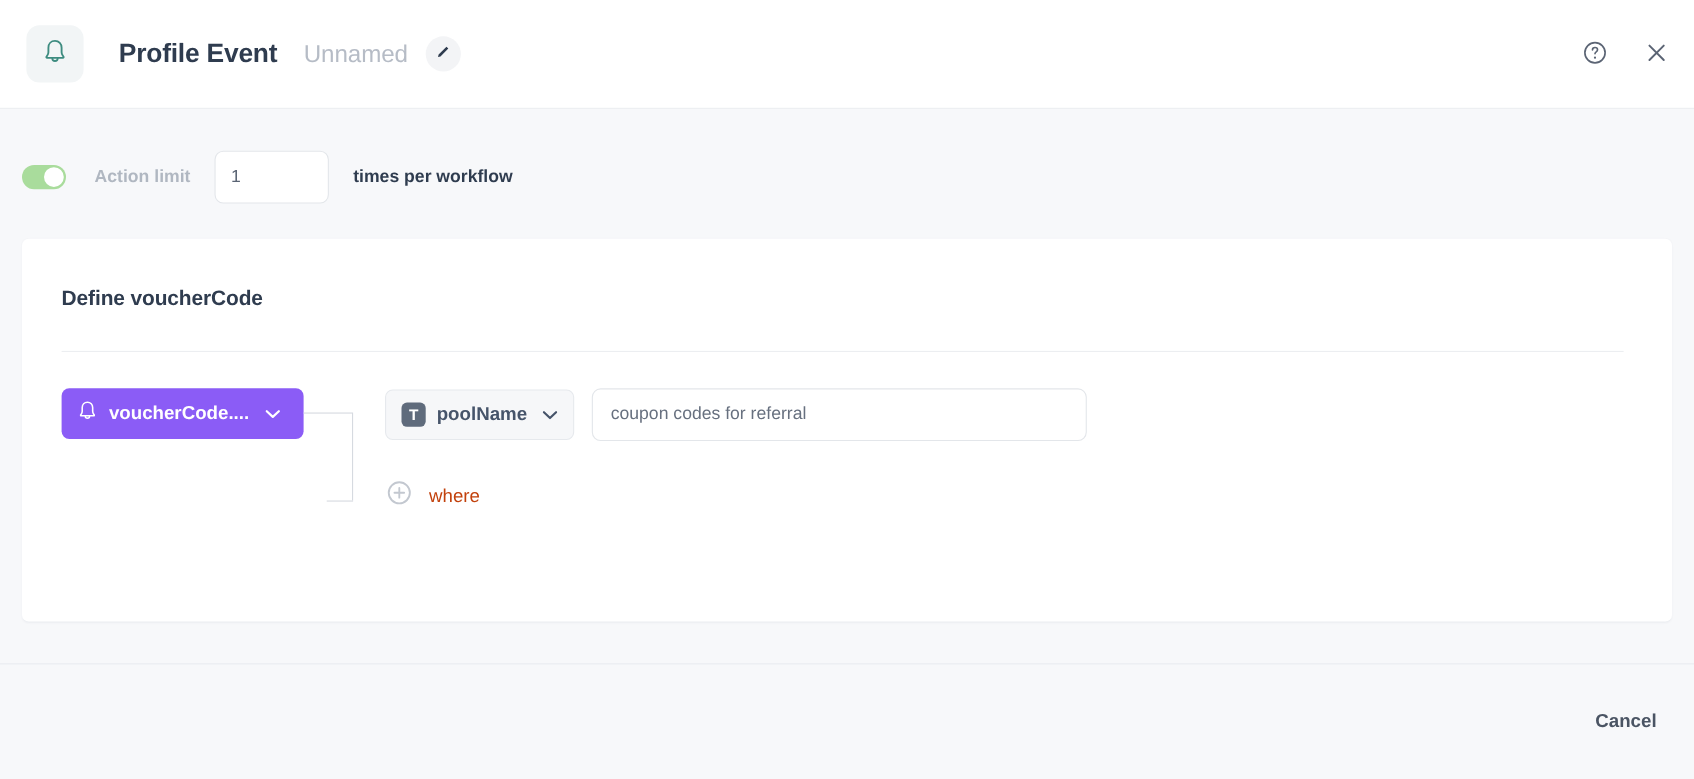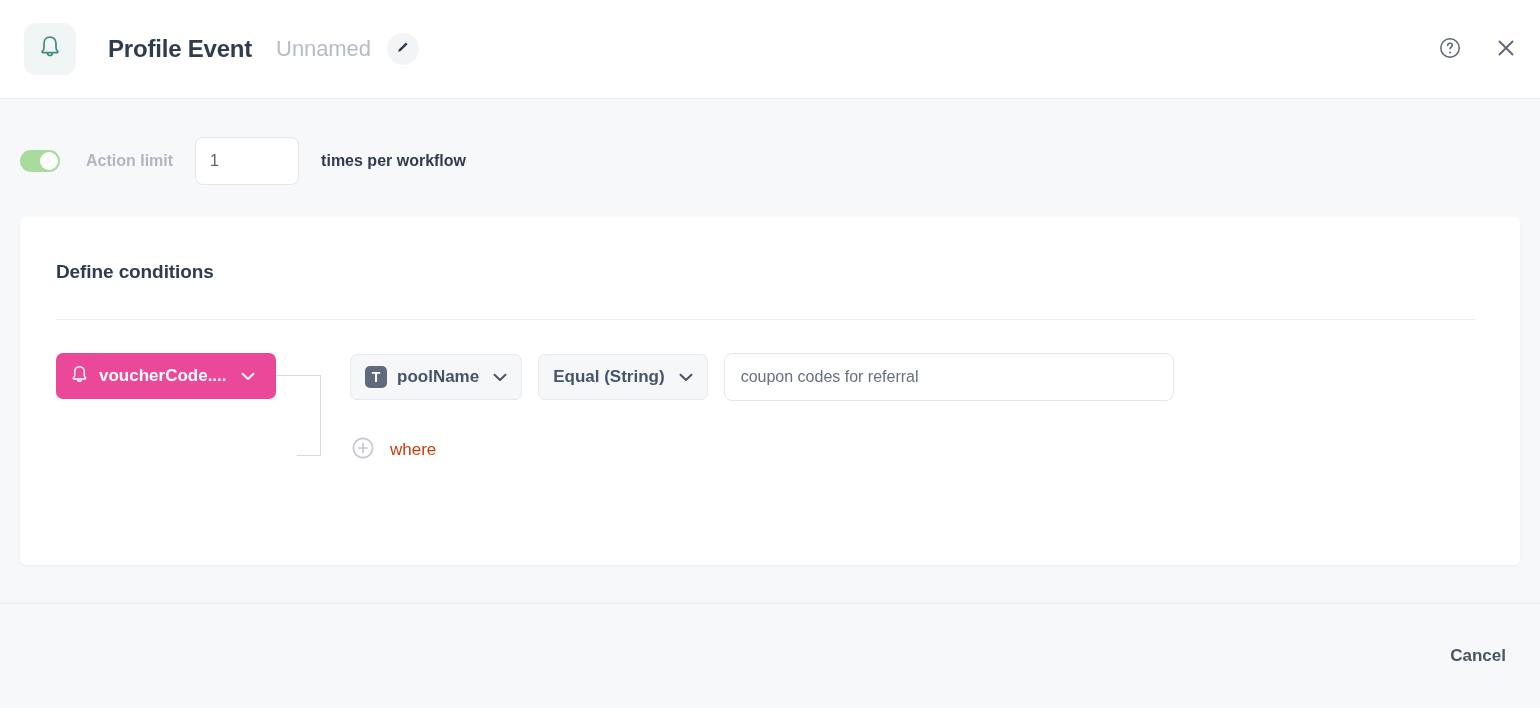--- a/index.html
+++ b/index.html
@@ -187,21 +187,21 @@
   }
 
   .cond-row {
     display: flex;
     align-items: flex-start;
     padding-top: 33px;
   }
 
   .event-pill {
     height: 46px;
-    background: #ec4899;
+    background: #8b5cf6;
     border-radius: 7px;
     display: flex;
     align-items: center;
     padding: 0 14px 0 14px;
     cursor: pointer;
     flex: 0 0 auto;
     min-width: 220px;
     box-sizing: border-box;
   }
   .event-pill .pill-label {
@@ -407,21 +407,21 @@
     <div class="action-limit-row">
       <div class="toggle">
         <div class="knob"></div>
       </div>
       <div class="action-limit-label">Action limit</div>
       <input class="num-input" type="text" value="1" style="">
       <div class="times-label">times per workflow</div>
     </div>
 
     <div class="card">
-      <div class="card-title">Define conditions</div>
+      <div class="card-title">Define voucherCode</div>
       <div class="card-divider"></div>
 
       <div class="cond-area">
         <div class="cond-row">
 
           <div class="event-pill">
             <span>
               <svg width="19" height="21" viewBox="0 0 24 26" fill="none">
                 <path d="M12 3.2c-3.6 0-6 2.6-6 6.1v4.3c0 1.2-.4 2.3-1.2 3.2l-.5.6c-.4.5-.1 1.2.5 1.2h14.4c.6 0 .9-.7.5-1.2l-.5-.6a4.9 4.9 0 0 1-1.2-3.2V9.3c0-3.5-2.4-6.1-6-6.1z" stroke="#ffffff" stroke-width="1.8" stroke-linejoin="round"></path>
                 <path d="M9.6 19.2c0 1.3 1.1 2.3 2.4 2.3s2.4-1 2.4-2.3" stroke="#ffffff" stroke-width="1.8" stroke-linecap="round"></path>
@@ -447,28 +447,20 @@
               <div class="select-chip">
                 <span class="type-badge">T</span>
                 <span class="chip-label">poolName</span>
                 <span class="chev">
                   <svg width="14" height="9" viewBox="0 0 14 9" fill="none">
                     <path d="M1.5 1.8L7 7l5.5-5.2" stroke="#46546a" stroke-width="2" stroke-linecap="round" stroke-linejoin="round"></path>
                   </svg>
                 </span>
               </div>
 
-              <div class="select-chip">
-                <span class="chip-label nomargin">Equal (String)</span>
-                <span class="chev">
-                  <svg width="14" height="9" viewBox="0 0 14 9" fill="none">
-                    <path d="M1.5 1.8L7 7l5.5-5.2" stroke="#46546a" stroke-width="2" stroke-linecap="round" stroke-linejoin="round"></path>
-                  </svg>
-                </span>
-              </div>
 
               <input class="value-input" type="text" value="coupon codes for referral" style="">
             </div>
 
             <div class="where-row">
               <span>
                 <svg width="26" height="26" viewBox="0 0 26 26" fill="none">
                   <circle cx="13" cy="13" r="9.6" stroke="#c3c8d0" stroke-width="1.7"></circle>
                   <path d="M13 8.6v8.8M8.6 13h8.8" stroke="#c3c8d0" stroke-width="1.7" stroke-linecap="round"></path>
                 </svg>

